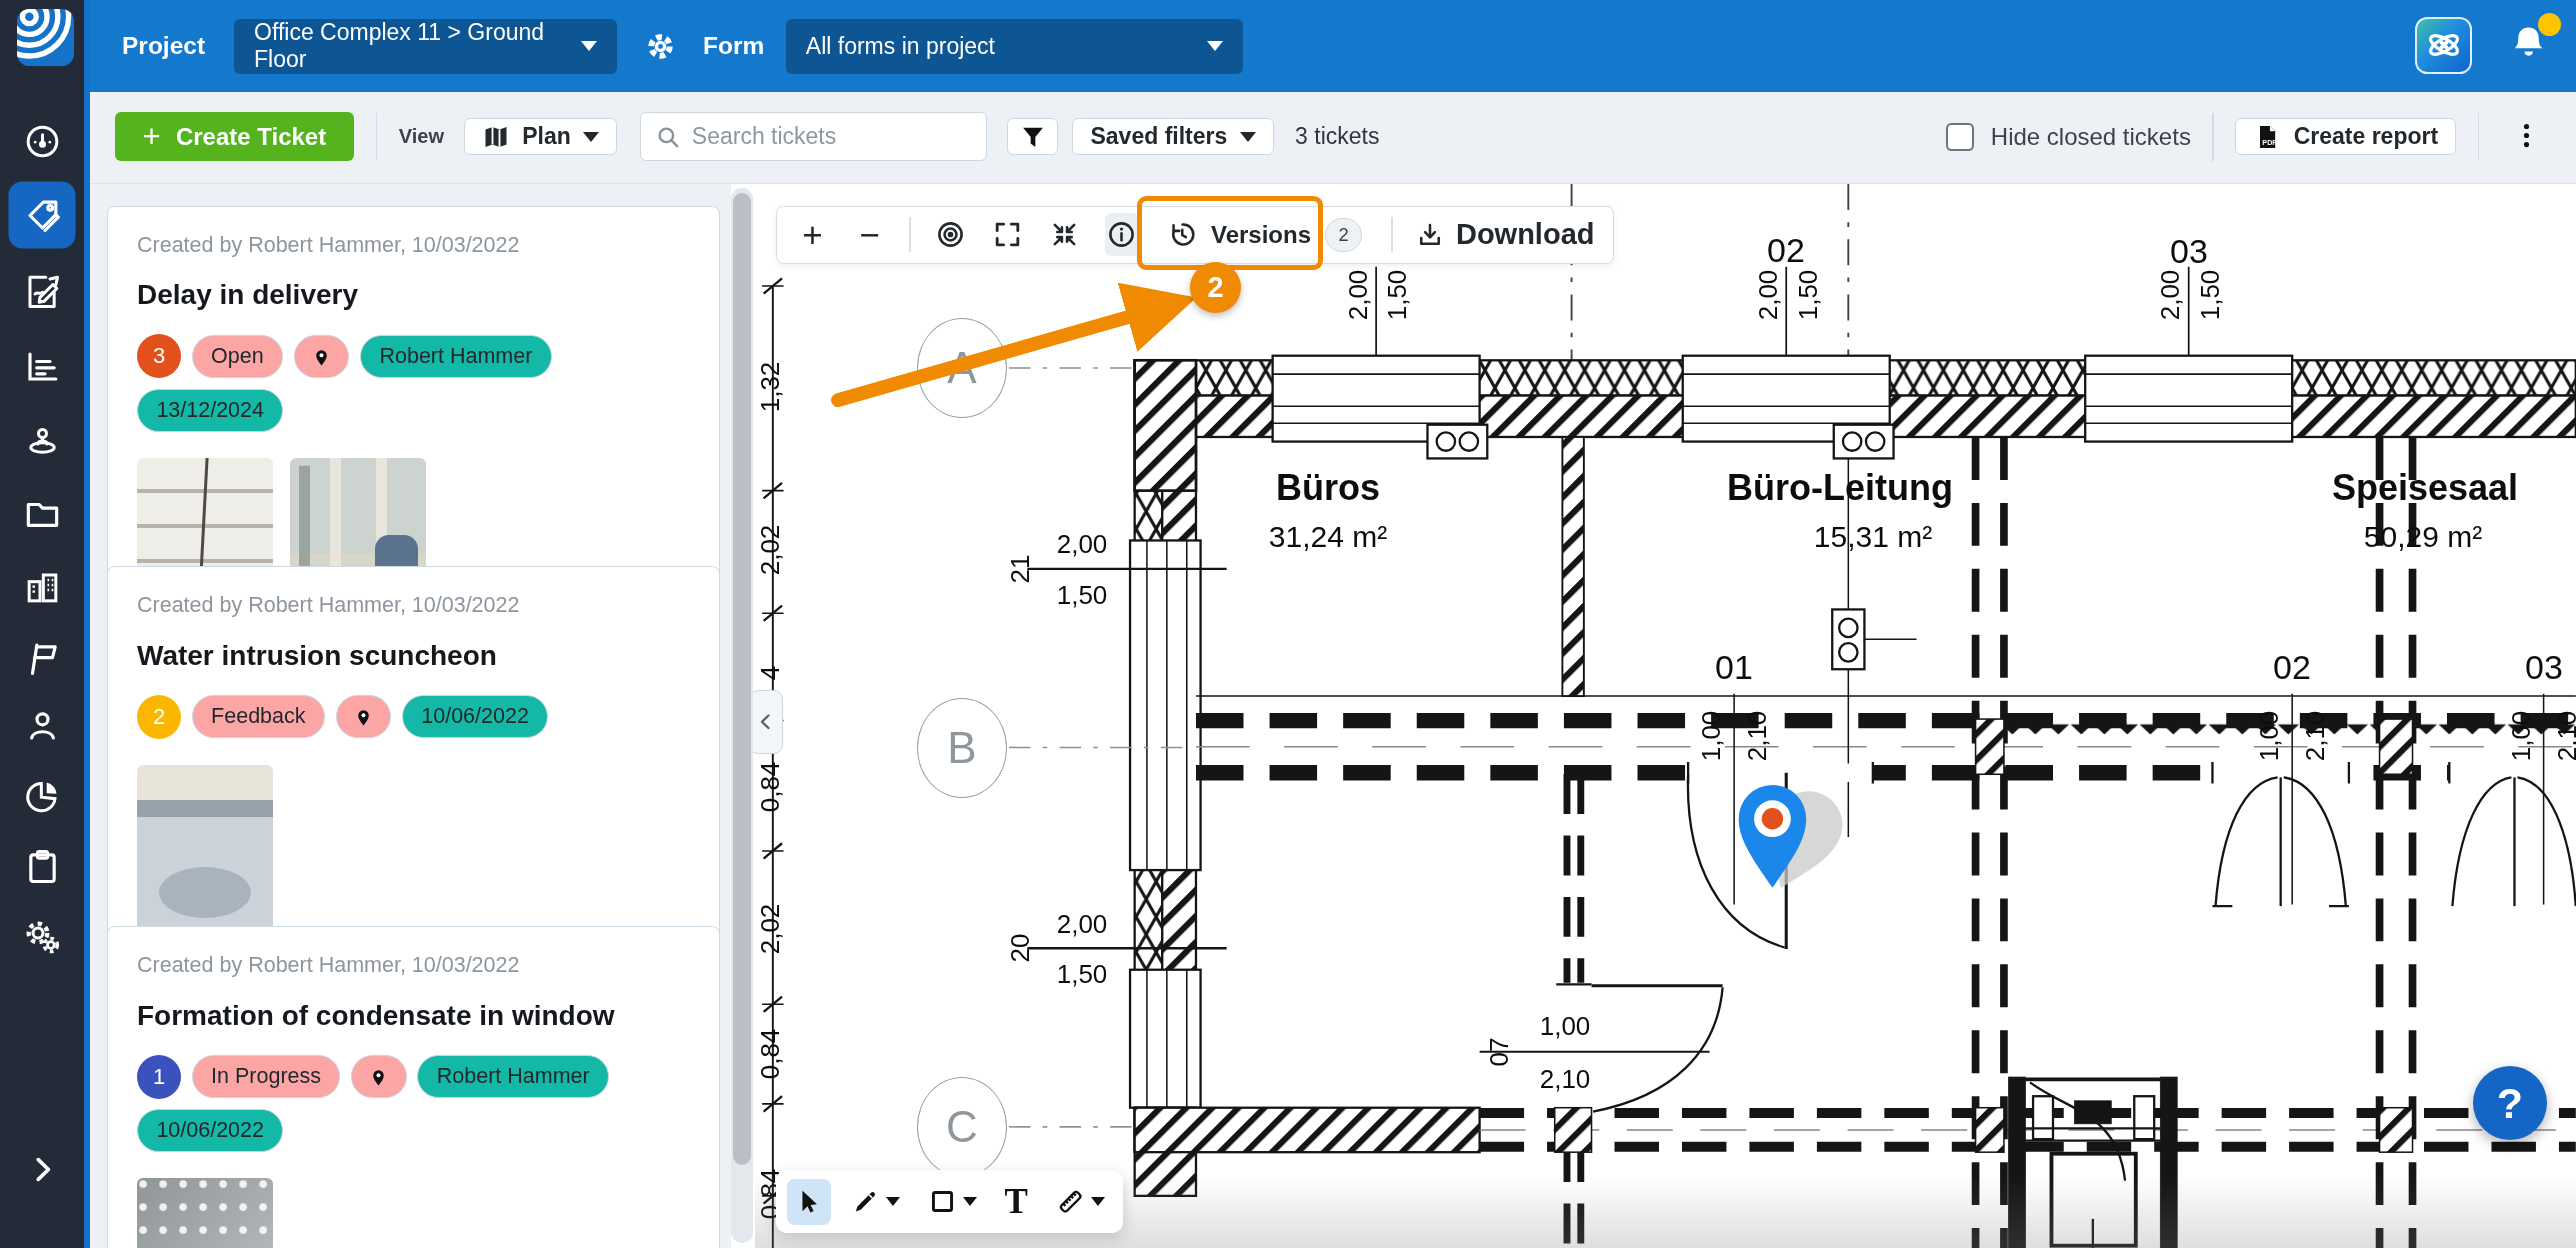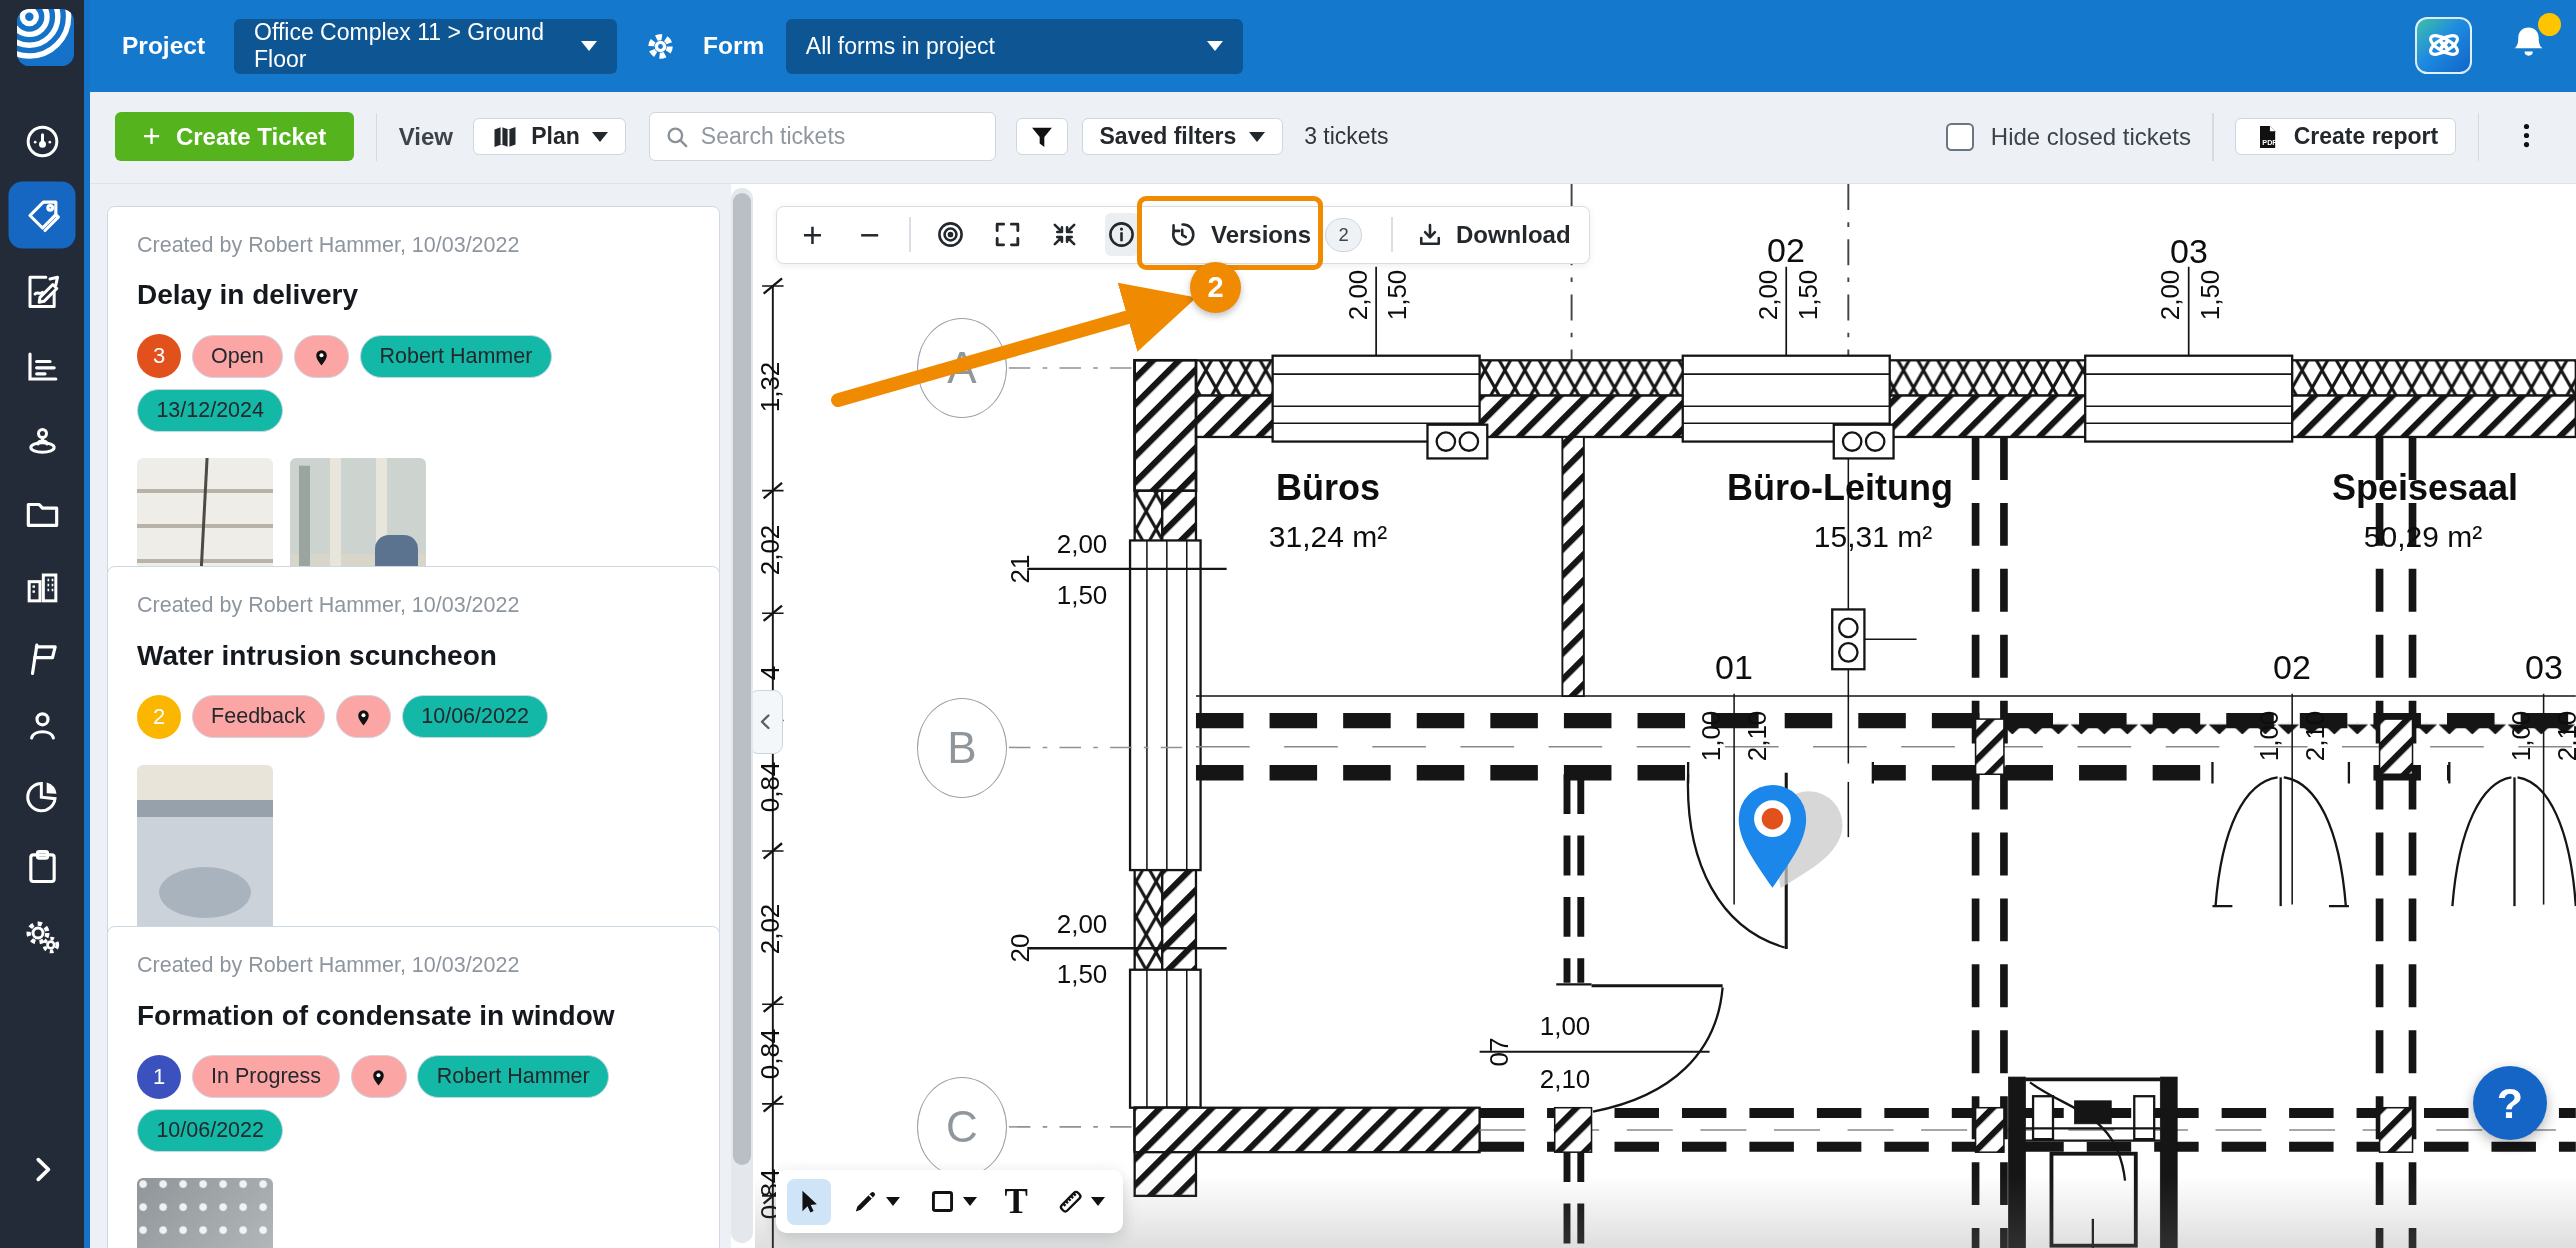--- a/index.html
+++ b/index.html
@@ -28,21 +28,21 @@
   #connect-btn svg{width:40px;height:40px}
   #bell-wrap{position:relative;cursor:pointer}
   #bell-wrap svg{width:43px;height:43px}
   #bell-dot{position:absolute;right:-10.7px;top:-9.2px;width:23px;height:23px;border-radius:50%;background:#ffc400}
 
   
   #header-row{position:absolute;left:90px;top:90px;right:0;height:94px;background:#edf1f6;border-bottom:0.8px solid #dde3ea;z-index:20;display:flex;align-items:center}
   .hdr-divider{width:1.5px;height:48px;background:#d4dce3;margin:0 21.5px}
   #create-ticket{margin-left:24.5px;height:49px;border-radius:6.1px;background:var(--accent-green,#55b41e);color:#fff;font-size:24px;font-weight:600;display:flex;align-items:center;padding:0 28px;gap:15.3px;cursor:pointer;border:none}
   #create-ticket .plus{font-size:31px;font-weight:400;line-height:1}
-  .hdr-text{font-size:24px;color:#3c434a;font-weight:600}
+  .hdr-text{font-size:20px;color:#3c434a;font-weight:600}
   .wbtn{height:37px;background:#fff;border:1.5px solid #ccd7e0;border-radius:6.1px;display:flex;align-items:center;padding:0 17px;gap:12.3px;font-size:23px;color:#23282d;font-weight:600;cursor:pointer}
   .wbtn svg{width:28px;height:28px}
   #search-box{width:347px;height:49px;background:#fff;border:1.5px solid #ccd7e0;border-radius:6.1px;display:flex;align-items:center;padding:0 14px;gap:10.7px;margin-left:23px}
   #search-box input{border:none;outline:none;font-size:23px;color:#30363c;width:100%;font-family:inherit;background:transparent}
   #search-box input::placeholder{color:#8f979f}
   #search-box svg{width:26px;height:26px;flex:none}
   #tickets-count{font-size:23px;color:#30363c;margin-left:21.5px}
   #hdr-right{position:absolute;right:23px;display:flex;align-items:center}
   #hide-closed{display:flex;gap:17px;cursor:pointer}
   #hide-closed .box{width:28px;height:28px;border:2.3px solid #6b7680;border-radius:5.4px;background:#fff}
@@ -94,21 +94,21 @@
   #plan-toolbar{position:absolute;left:21px;top:21.5px;height:58px;background:#fff;border:1.5px solid #d6dde3;border-radius:7.7px;display:flex;align-items:center;padding:0 18.4px;gap:23px;z-index:10;box-shadow:0 1.5px 6.1px rgba(40,50,60,.08)}
   .ptb-btn{display:flex;align-items:center;justify-content:center;min-width:34px;height:43px;cursor:pointer;color:#23282d;border-radius:6.1px}
   .ptb-btn svg{width:31px;height:31px}
   .ptb-glyph{font-size:35px;font-weight:400;color:#23282d;line-height:1}
   .ptb-div{width:1.5px;height:35px;background:#d9dfe5}
   .ptb-btn.lit{background:#eceff2}
   #versions-btn{display:flex;align-items:center;gap:14px;cursor:pointer;padding:0 6.1px}
   #versions-btn .lbl{font-size:24px;font-weight:600;color:#23282d}
   #versions-count{min-width:37px;height:34px;border-radius:17px;background:#eef2f5;border:1.5px solid #ccd6de;display:flex;align-items:center;justify-content:center;font-size:18.4px;color:#3c434a}
   #download-btn{display:flex;align-items:center;gap:12.3px;cursor:pointer}
-  #download-btn .lbl{font-size:24px;font-weight:600;color:#23282d}
+  #download-btn .lbl{font-size:29px;font-weight:600;color:#23282d}
 
   
   #versions-highlight{position:absolute;left:382px;top:12.3px;width:186px;height:74px;border:5.4px solid var(--hl-orange,#f08a00);border-radius:9.2px;z-index:11;pointer-events:none}
   #annot-badge{position:absolute;left:435px;top:78px;width:51px;height:51px;border-radius:50%;background:var(--hl-orange,#f08a00);color:#fff;font-size:29px;font-weight:700;display:flex;align-items:center;justify-content:center;z-index:12;box-shadow:0 3.1px 7.7px rgba(0,0,0,.25)}
   #annot-arrow{position:absolute;inset:0;z-index:11;pointer-events:none}
 
   
   #collapse-btn{position:absolute;left:-6.1px;top:506px;width:34px;height:64px;background:#f4f7fa;border:1.5px solid #c9d4df;border-radius:9.2px;display:flex;align-items:center;justify-content:center;z-index:9;cursor:pointer;color:#55606a}
   #collapse-btn svg{width:21.5px;height:21.5px}
 

